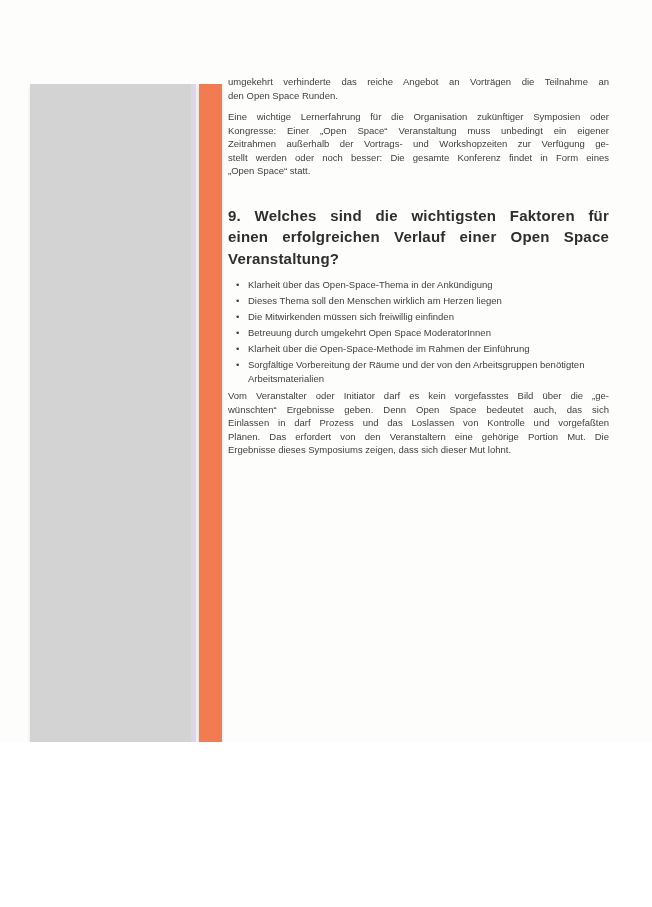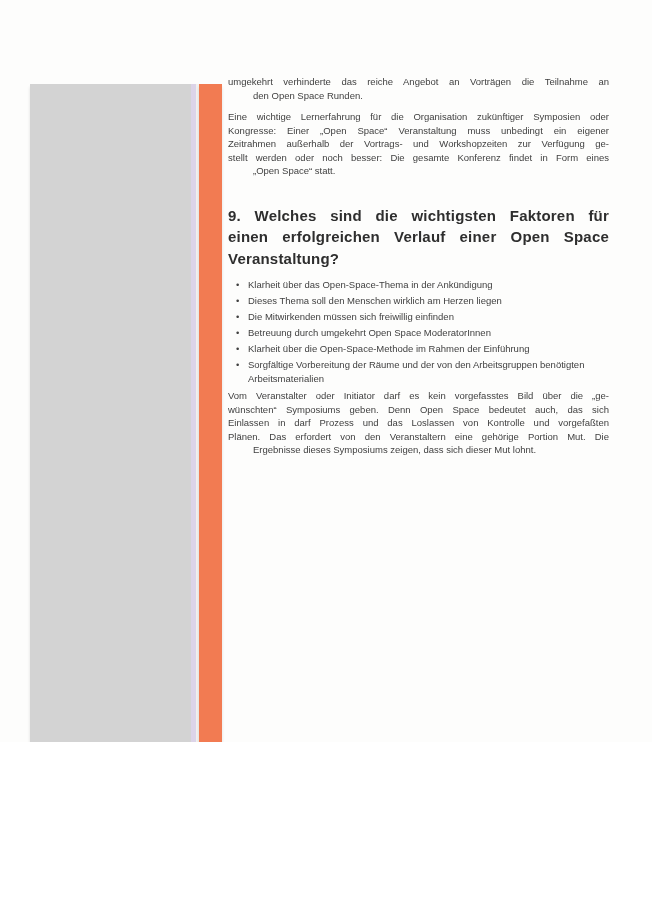--- a/index.html
+++ b/index.html
@@ -29,21 +29,21 @@
     box-shadow:0 3px 3px rgba(0,0,0,.12);
   }
   
   .content { position:absolute; left:228px; top:75px; width:381px; }
   .para { margin:0; }
   .pline {
     display:block; font-size:9.5px; line-height:13.5px;
     text-align:justify; text-align-last:justify;
     color:#414141;
   }
-  .pline.end { text-align-last:left;margin-left:25px; }
+  .pline.end { text-align-last:left; }
   .mt8  { margin-top:8px; }
   .mt4  { margin-top:4px; }
   h2.heading {
     margin:27px 0 0 0; font-size:15px; line-height:21.5px;
     font-weight:bold; color:#2e2e2e; letter-spacing:0.2px;
   }
   .hline { display:block; text-align:justify; text-align-last:justify; }
   .hline.end { text-align-last:left; }
   ul.factors { margin:9px 0 0 0; padding:0; list-style:none; }
   ul.factors li {
@@ -130,21 +130,21 @@
         <span>Klarheit über die Open-Space-Methode im Rahmen der Einführung</span>
       </li>
       <li>
         <span class="bullet-dot">•</span>
         <span>Sorgfältige Vorbereitung der Räume und der von den Arbeitsgruppen benötigten Arbeitsmaterialien</span>
       </li>
     </ul>
 
     <p class="para mt4">
       <span class="pline">Vom Veranstalter oder Initiator darf es kein vorgefasstes Bild über die „ge-</span>
-      <span class="pline">wünschten“ Symposiums geben. Denn Open Space bedeutet auch, das sich</span>
+      <span class="pline">wünschten“ Ergebnisse geben. Denn Open Space bedeutet auch, das sich</span>
       <span class="pline">Einlassen in darf Prozess und das Loslassen von Kontrolle und vorgefaßten</span>
       <span class="pline">Plänen. Das erfordert von den Veranstaltern eine gehörige Portion Mut. Die</span>
       <span class="pline end">Ergebnisse dieses Symposiums zeigen, dass sich dieser Mut lohnt.</span>
     </p>
 
   </div>
 
   <div class="footer-logo">
     <div class="logo-row1">
       <span class="rule"></span>

